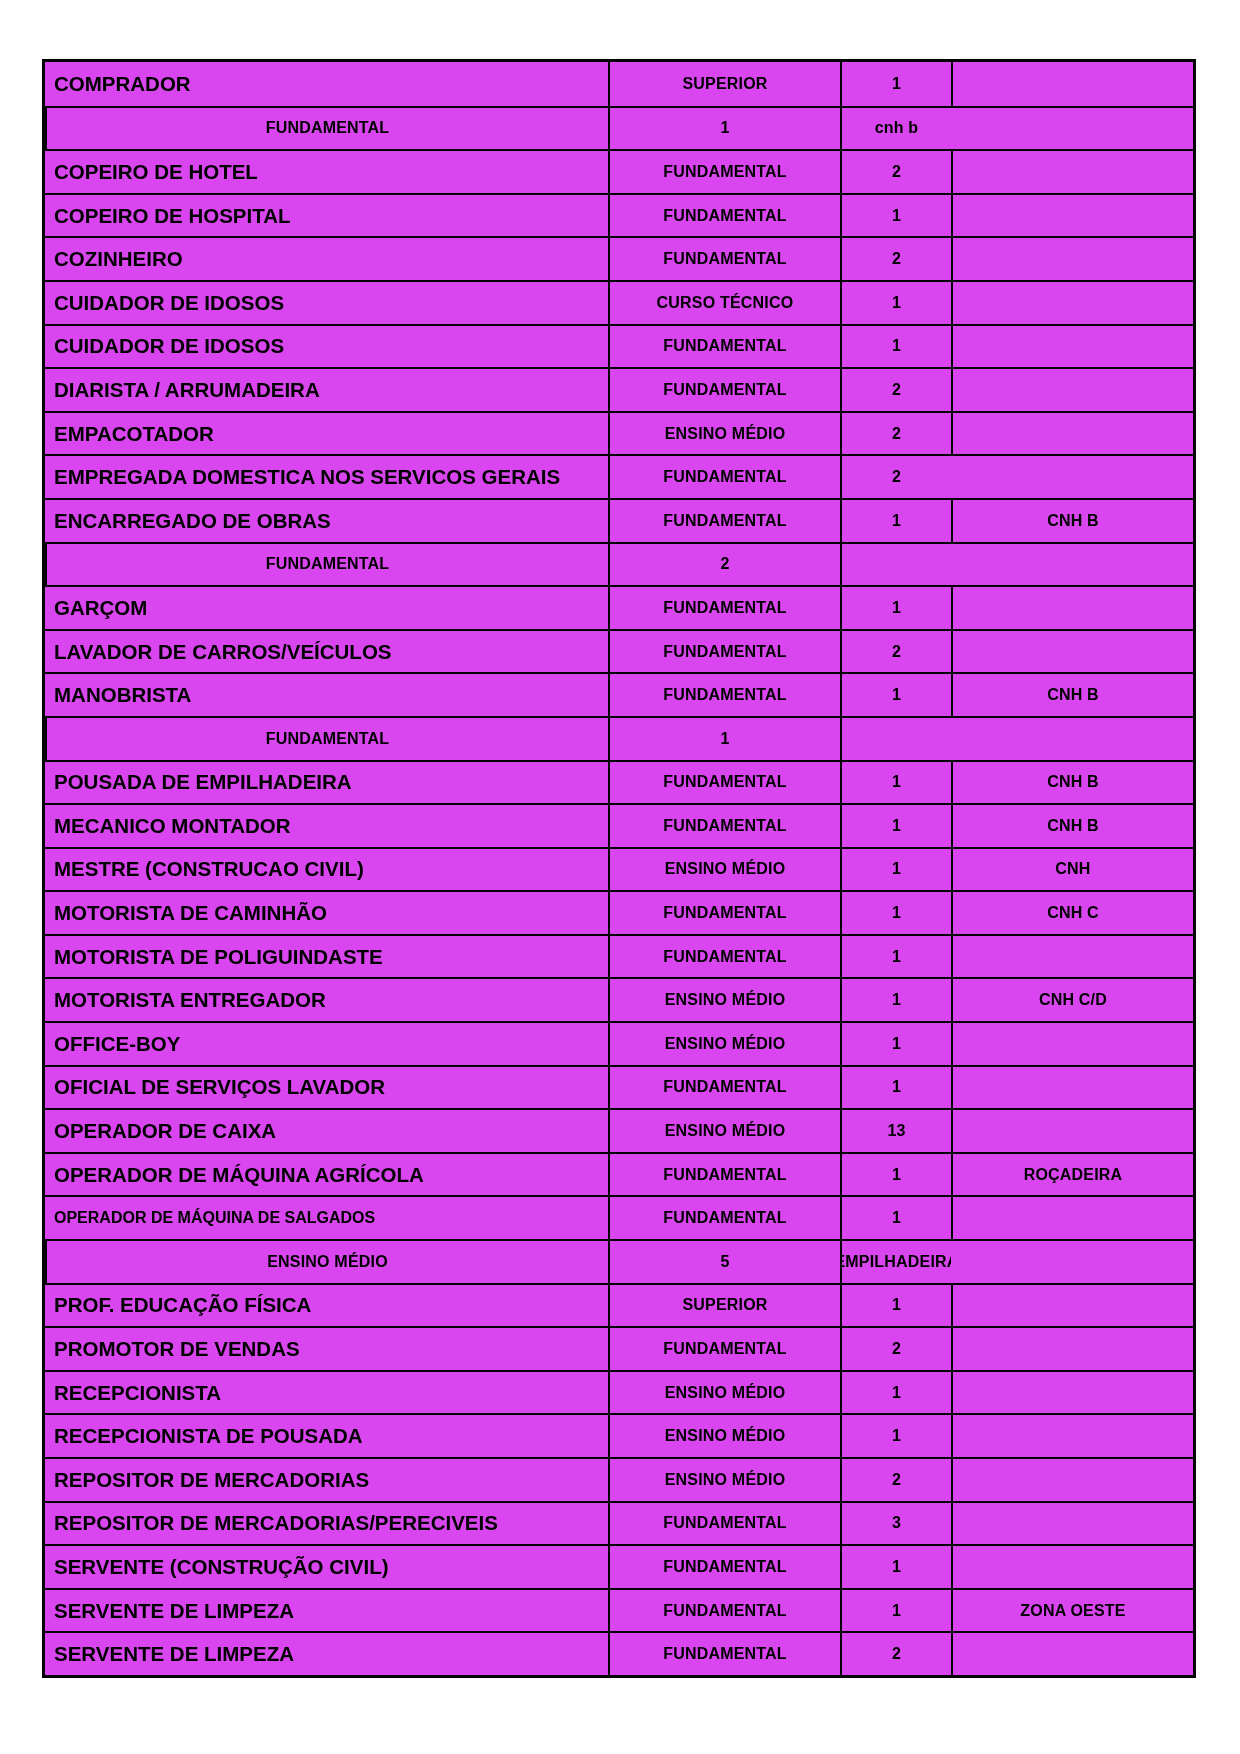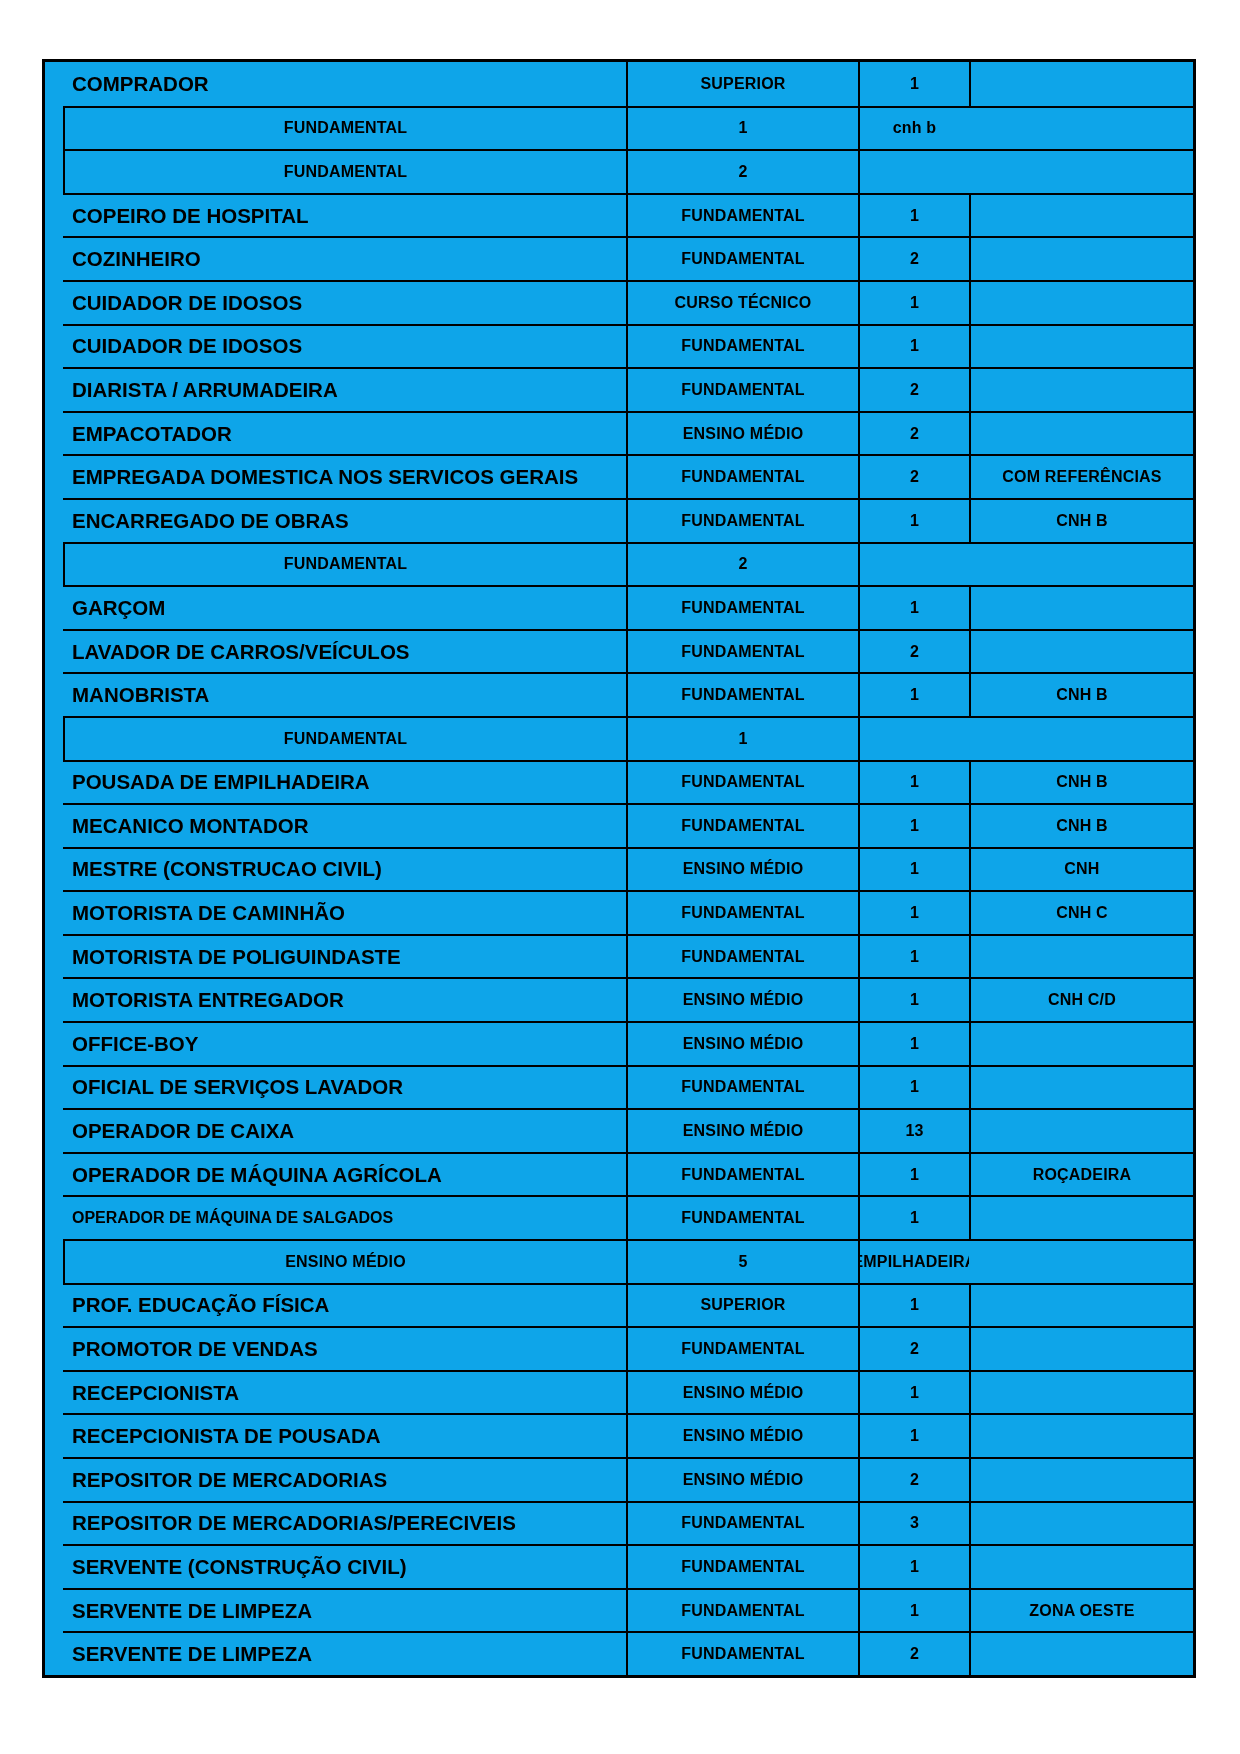--- a/index.html
+++ b/index.html
@@ -14,22 +14,21 @@
     font-family: "Liberation Sans", sans-serif;
     color: #000000;
   }
   .doc-table {
     position: absolute;
     left: 42px;
     top: 59px;
     width: 1154px;
     border: 3px solid #000000;
     box-sizing: border-box;
-    background: #0ea5e9;
-    padding-left: 18px;
+    background: #d946ef;
   }
   .trow {
     display: grid;
     grid-template-columns: 563px 232px 111px 1fr;
     height: 43.6px;
     border-top: 2px solid #000000;
     box-sizing: border-box;
   }
   .trow:first-child {
     border-top: none;
@@ -66,20 +65,21 @@
     <div class="cell cell-edu">SUPERIOR</div>
     <div class="cell cell-qty">1</div>
     <div class="cell cell-note"></div>
   </div>
     <div class="trow">
     <div class="cell cell-edu">FUNDAMENTAL</div>
     <div class="cell cell-qty">1</div>
     <div class="cell cell-note">cnh b</div>
   </div>
     <div class="trow">
+    <div class="cell cell-title">COPEIRO DE HOTEL</div>
     <div class="cell cell-edu">FUNDAMENTAL</div>
     <div class="cell cell-qty">2</div>
     <div class="cell cell-note"></div>
   </div>
     <div class="trow">
     <div class="cell cell-title">COPEIRO DE HOSPITAL</div>
     <div class="cell cell-edu">FUNDAMENTAL</div>
     <div class="cell cell-qty">1</div>
     <div class="cell cell-note"></div>
   </div>
@@ -110,21 +110,20 @@
     <div class="trow">
     <div class="cell cell-title">EMPACOTADOR</div>
     <div class="cell cell-edu">ENSINO MÉDIO</div>
     <div class="cell cell-qty">2</div>
     <div class="cell cell-note"></div>
   </div>
     <div class="trow">
     <div class="cell cell-title">EMPREGADA DOMESTICA NOS SERVICOS GERAIS</div>
     <div class="cell cell-edu">FUNDAMENTAL</div>
     <div class="cell cell-qty">2</div>
-    <div class="cell cell-note">COM REFERÊNCIAS</div>
   </div>
     <div class="trow">
     <div class="cell cell-title">ENCARREGADO DE OBRAS</div>
     <div class="cell cell-edu">FUNDAMENTAL</div>
     <div class="cell cell-qty">1</div>
     <div class="cell cell-note">CNH B</div>
   </div>
     <div class="trow">
     <div class="cell cell-edu">FUNDAMENTAL</div>
     <div class="cell cell-qty">2</div>

